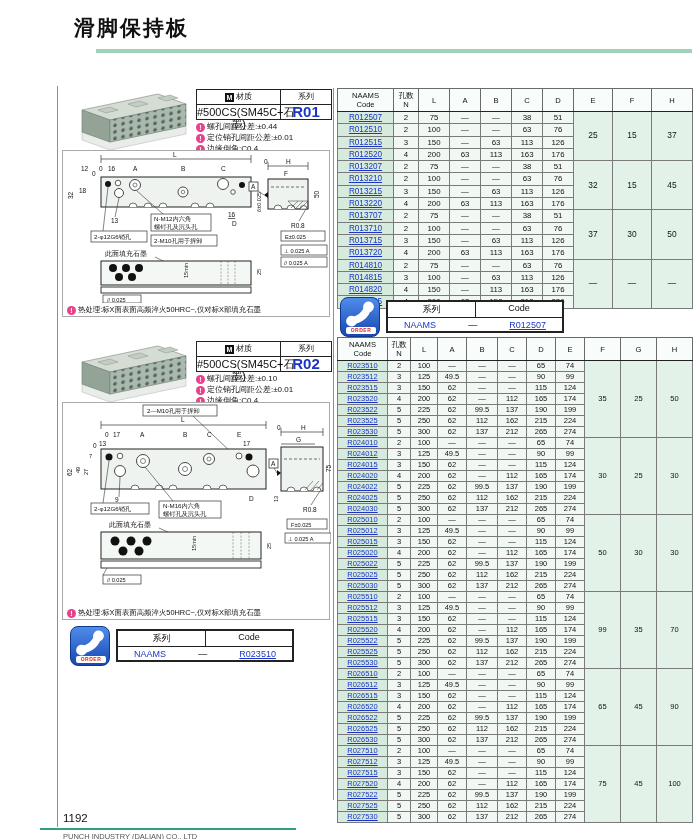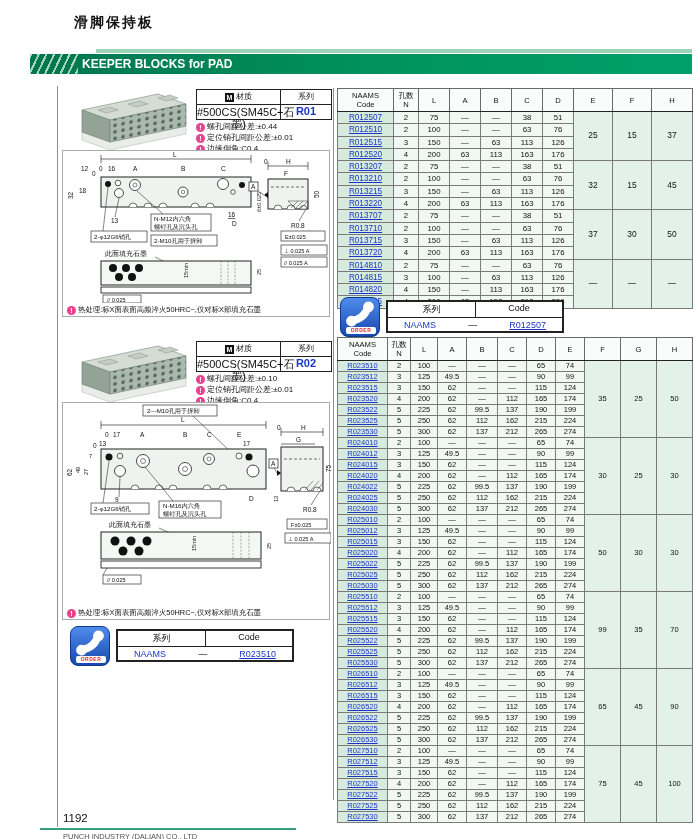--- a/index.html
+++ b/index.html
@@ -2,40 +2,40 @@
 <html><head>
 <meta charset="utf-8">
 <style>
 *{margin:0;padding:0;box-sizing:border-box}
 html,body{width:700px;height:839px;background:#fff;overflow:hidden;
   font-family:"Liberation Sans","DejaVu Sans",sans-serif;color:#111}
 .abs{position:absolute}
 #page{position:relative;width:700px;height:839px;background:#fff}
 
 
-#title{left:74px;top:14px;font-size:14px;font-weight:bold;letter-spacing:2px}
+#title{left:74px;top:14px;font-size:21px;font-weight:bold;letter-spacing:2px}
 #strip{left:96px;top:49px;width:596px;height:4px;background:#9ed3b8}
 #banner{left:30px;top:54px;width:662px;height:20px;
   background:linear-gradient(90deg,#00754e,#00935f 55%,#00a06a);color:#fff;
   font-size:12px;font-weight:bold;line-height:20px;padding-left:52px}
 #banner .hatch{position:absolute;left:0;top:0;width:48px;height:20px;
   background:repeating-linear-gradient(115deg,rgba(190,230,205,.85) 0 2px,rgba(0,0,0,0) 2px 7px)}
 
 
 .vrule{width:1px;background:#8f8f8f}
 #grule{left:40px;top:828px;width:256px;height:2px;background:#35a07c}
 
 
 .matbox{width:136px;border:1.5px solid #222;font-size:8px;background:#fff}
 .matbox .row{display:flex;border-bottom:1px solid #222}
 .matbox .row:last-child{border-bottom:none}
 .matbox .c1{width:84px;border-right:1px solid #222;text-align:center;padding:1px 0;height:14px}
 .matbox .c2{width:50px;text-align:center;padding:1px 0;height:14px}
 .matbox .val{font-size:11px;line-height:12px}
-.matbox .series{color:#1b36c4;font-weight:bold;font-size:11px;line-height:11px}
+.matbox .series{color:#1b36c4;font-weight:bold;font-size:15px;line-height:11px}
 .mico{display:inline-block;width:9px;height:9px;background:#111;color:#fff;font-size:7px;
   line-height:9px;text-align:center;vertical-align:-1px;margin-right:2px;font-weight:bold}
 
 
 .notes{font-size:8px;line-height:11px;white-space:nowrap}
 .nico{display:inline-block;width:9px;height:9px;border-radius:50%;background:#e8428c;color:#fff;
   font-size:7px;font-weight:bold;text-align:center;line-height:9px;margin-right:2px;vertical-align:-1px}
 
 
 .drawbox{border:1px solid #aaa;background:#fff}
@@ -75,24 +75,20 @@
 #pagenum{left:63px;top:812px;font-size:11.5px}
 #footertxt{left:63px;top:832px;font-size:7.5px;color:#555;white-space:nowrap}
 </style>
 </head>
 <body>
 
 <div id="page">
 
   <div id="title" class="abs">滑脚保持板</div>
   <div id="strip" class="abs"></div>
-  <div id="banner" class="abs">
-    <span class="hatch"></span>
-    <span>KEEPER BLOCKS for PAD</span>
-  </div>
 
   <div class="abs vrule" style="left:57px;top:86px;height:741px"></div>
   <div class="abs vrule" style="left:333px;top:88px;height:712px"></div>
 
   <svg class="abs" style="left:72px;top:86px" width="126" height="64" viewBox="0 0 126 64">
     <defs>
       <pattern id="dots1" width="8" height="6.5" patternUnits="userSpaceOnUse" patternTransform="skewY(-12)">
         <circle cx="3" cy="3" r="1.8" fill="#55655b"></circle>
       </pattern>
     </defs>

